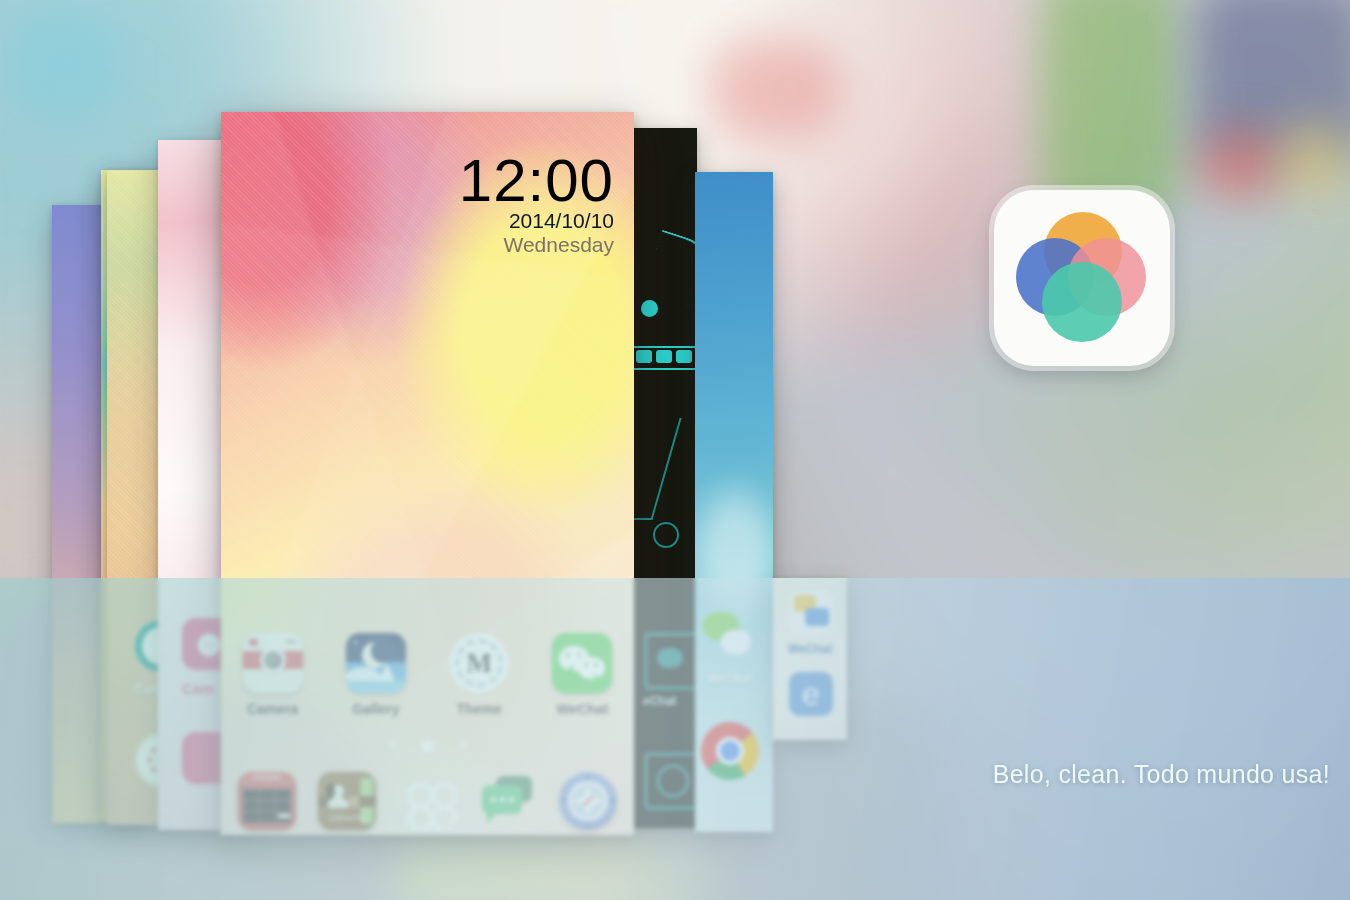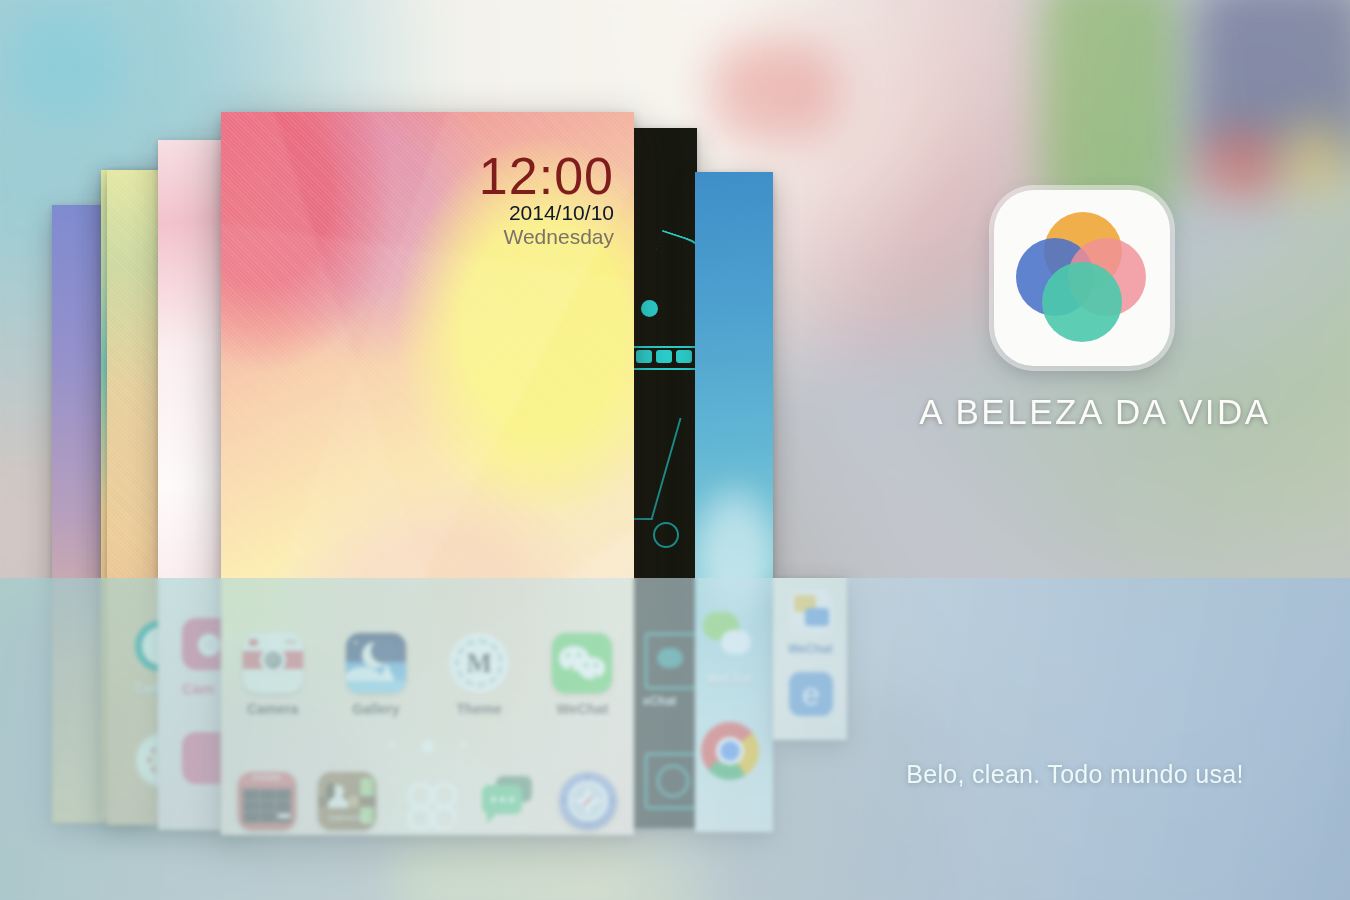--- a/index.html
+++ b/index.html
@@ -49,21 +49,21 @@
       linear-gradient(28deg,  rgba(255,255,255,.32) 0 22%, rgba(255,255,255,0) 23% 100%),
       linear-gradient(-34deg, rgba(255,255,255,.26) 0 30%, rgba(255,255,255,0) 31% 100%),
       linear-gradient(72deg,  rgba(255,255,255,.20) 0 44%, rgba(255,255,255,0) 45% 100%),
       linear-gradient(118deg, rgba(255,255,255,.22) 0 56%, rgba(255,255,255,0) 57% 100%),
       linear-gradient(-70deg, rgba(255,255,255,.18) 0 66%, rgba(255,255,255,0) 67% 100%),
       linear-gradient(8deg,   rgba(255,255,255,.16) 0 78%, rgba(255,255,255,0) 79% 100%);}
   .grain{position:absolute;inset:0;opacity:.16;
     background-image:repeating-linear-gradient(45deg,rgba(255,255,255,.5) 0 1px,rgba(0,0,0,0) 1px 3px);}
 
   .clock{position:absolute;right:20px;top:40px;text-align:right;color:#6e6158;}
-  .clock .hm{font-size:52px;line-height:.95;letter-spacing:1px;font-weight:300;color:#7f1d1d;}
+  .clock .hm{font-size:60px;line-height:.95;letter-spacing:1px;font-weight:300;color:#000000;}
   .clock .dt{font-size:21px;font-weight:300;color:#0f172a;}
   .clock .dy{font-size:21px;font-weight:300;color:#7d7168;}
 
   .approw{position:absolute;left:0;right:0;top:521px;display:flex;}
   .appcell{flex:1;display:flex;flex-direction:column;align-items:center;}
   .appicon{width:60px;height:60px;border-radius:14px;position:relative;overflow:hidden;
            box-shadow:0 2px 4px rgba(80,60,50,.28);}
   .appname{margin-top:8px;font-size:14px;font-weight:700;color:#4a3f39;
            text-shadow:0 1px 1px rgba(255,255,255,.5);}
 
@@ -88,21 +88,21 @@
     box-shadow:0 0 0 5px rgba(255,255,255,.45), 0 8px 22px rgba(60,60,70,.30);}
   .logo-circ{position:absolute;border-radius:50%;}
 
   .brand{position:absolute;left:900px;top:392px;width:390px;text-align:center;
     font-size:35px;font-weight:300;letter-spacing:2.5px;color:#fbfbf7;
     text-shadow:0 1px 5px rgba(70,70,80,.45);}
 
   .promo-h{position:absolute;left:820px;top:620px;width:510px;text-align:center;
     font-size:58px;line-height:1.0;font-weight:300;color:#f4fbfb;
     letter-spacing:.5px;text-shadow:0 1px 6px rgba(60,90,100,.35);}
-  .promo-sub{position:absolute;left:820px;top:760px;width:510px;text-align:center;
+  .promo-sub{position:absolute;left:820px;top:760px;width:510px;text-align:right;
     font-size:25px;font-weight:300;color:#eef8f9;letter-spacing:.3px;
     text-shadow:0 1px 5px rgba(60,90,100,.35);}
 
   .wechat-b{position:absolute;border-radius:50%;background:#fff;}
   .nowrap{white-space:nowrap;}
 </style>
 </head>
 <body>
 
 <div id="stage">
@@ -349,17 +349,16 @@
   <div class="promo-panel"></div>
 
   <div class="logo-wrap">
     <div class="logo-tile"></div>
     <div class="logo-circ" style="left:50px;top:22px;width:78px;height:78px;background:rgba(240,168,60,.92);"></div>
     <div class="logo-circ" style="left:22px;top:48px;width:78px;height:78px;background:rgba(74,114,200,.88);"></div>
     <div class="logo-circ" style="left:74px;top:48px;width:78px;height:78px;background:rgba(240,144,152,.82);"></div>
     <div class="logo-circ" style="left:48px;top:72px;width:80px;height:80px;background:rgba(75,201,171,.90);"></div>
   </div>
 
-  <div class="brand">A BELEZA DA VIDA</div>
 
   <div class="promo-sub">Belo, clean. Todo mundo usa!</div>
 
 </div>
 
 </body></html>

